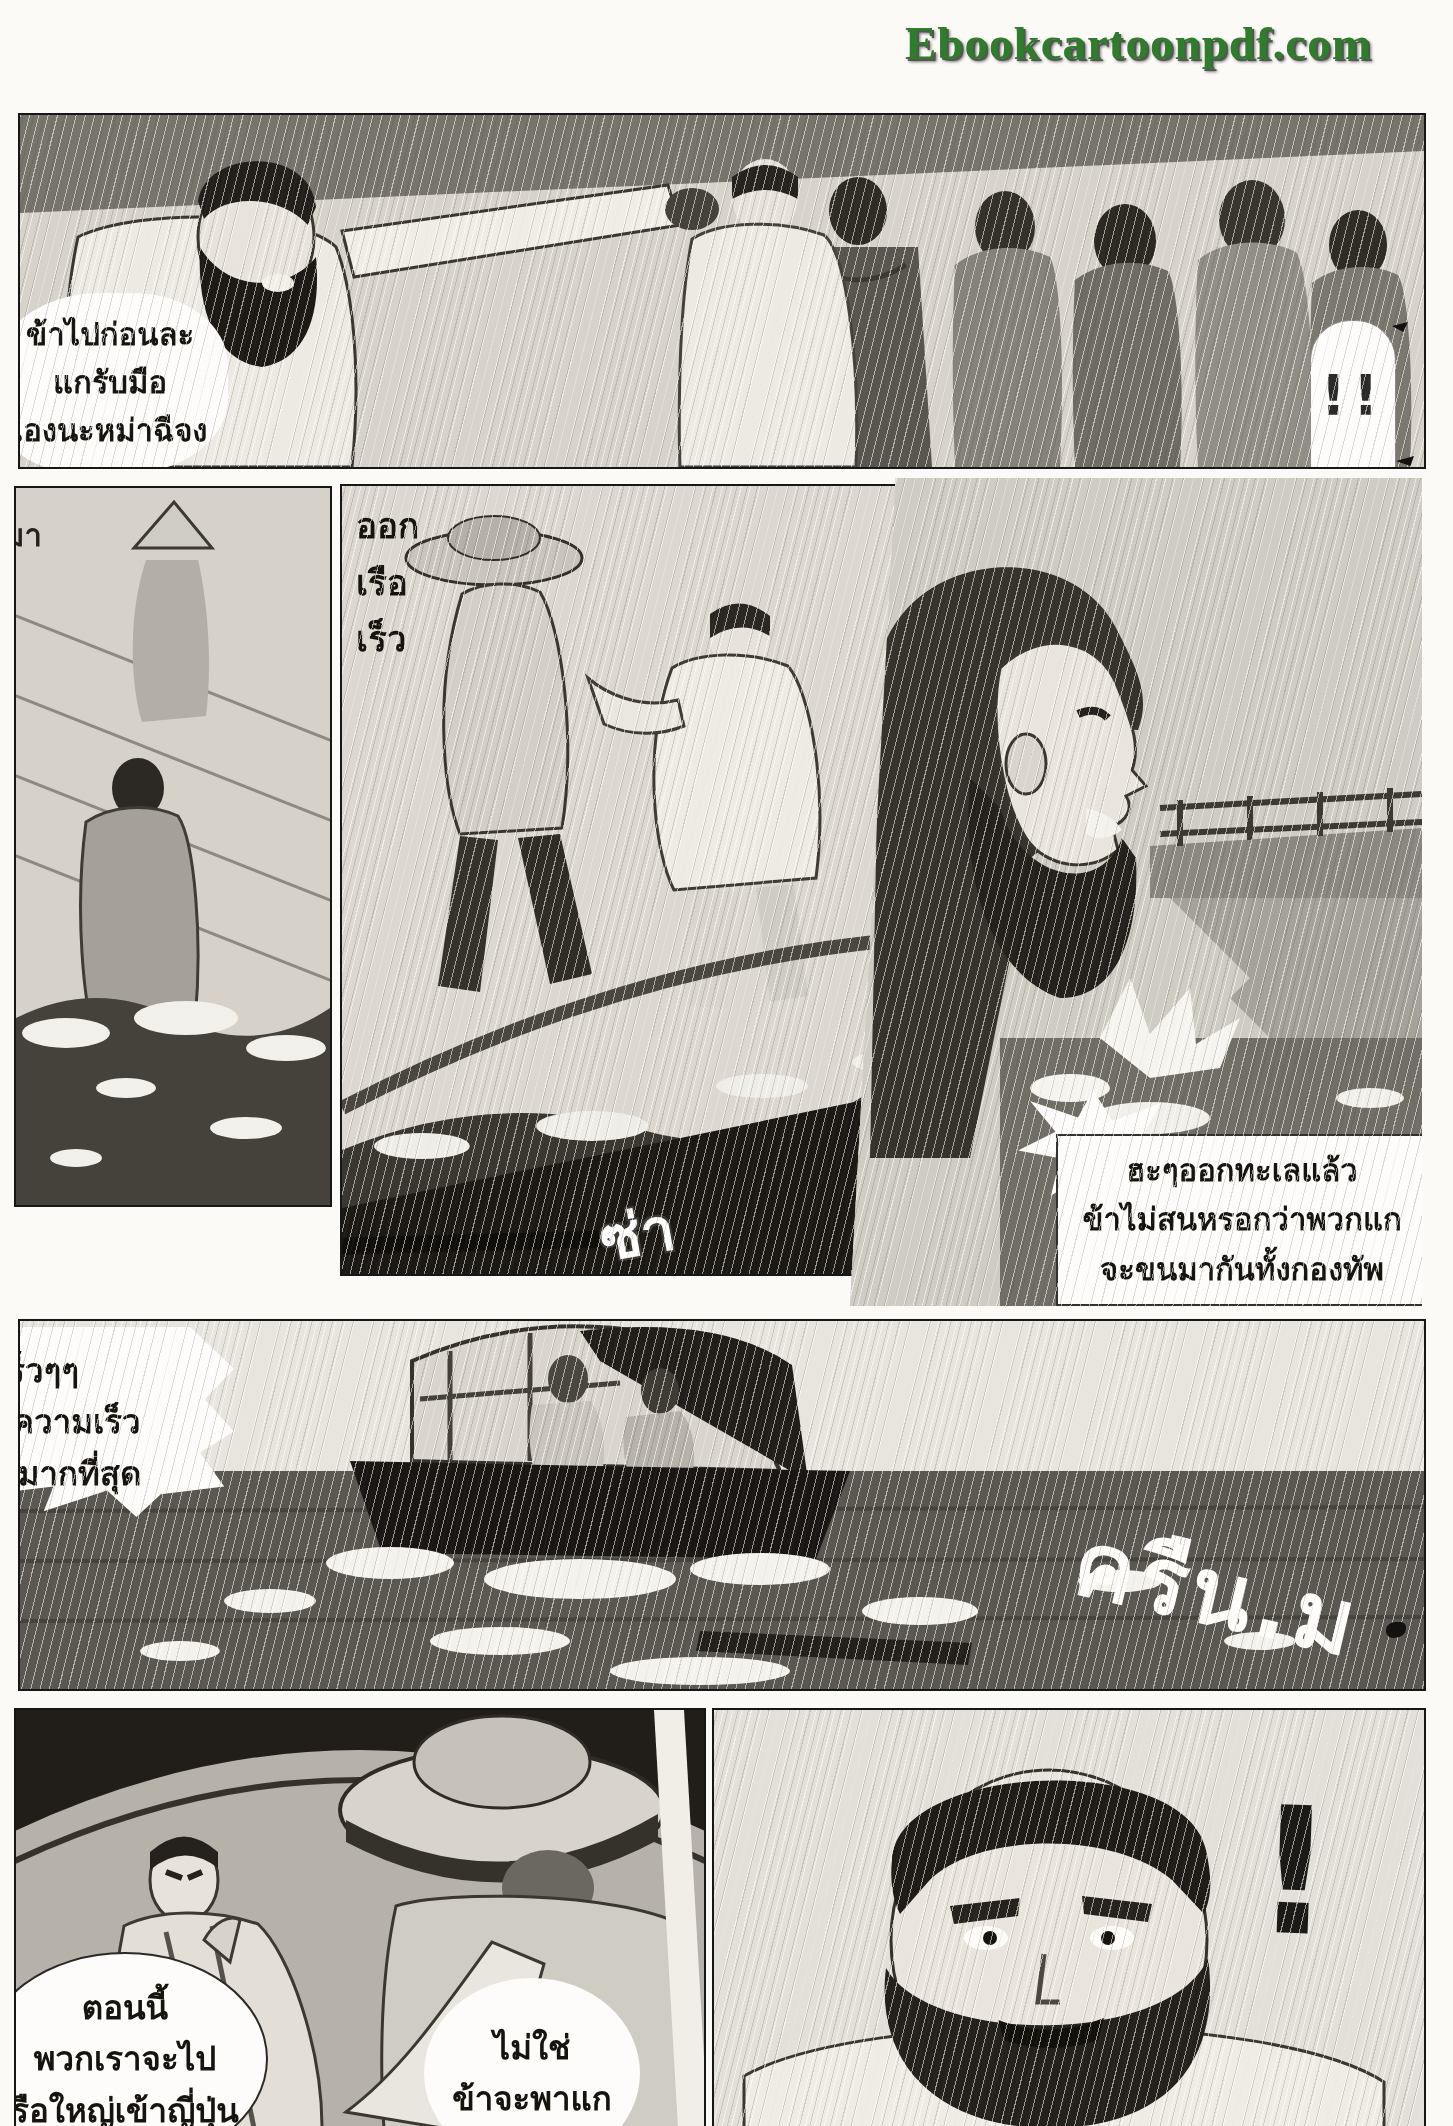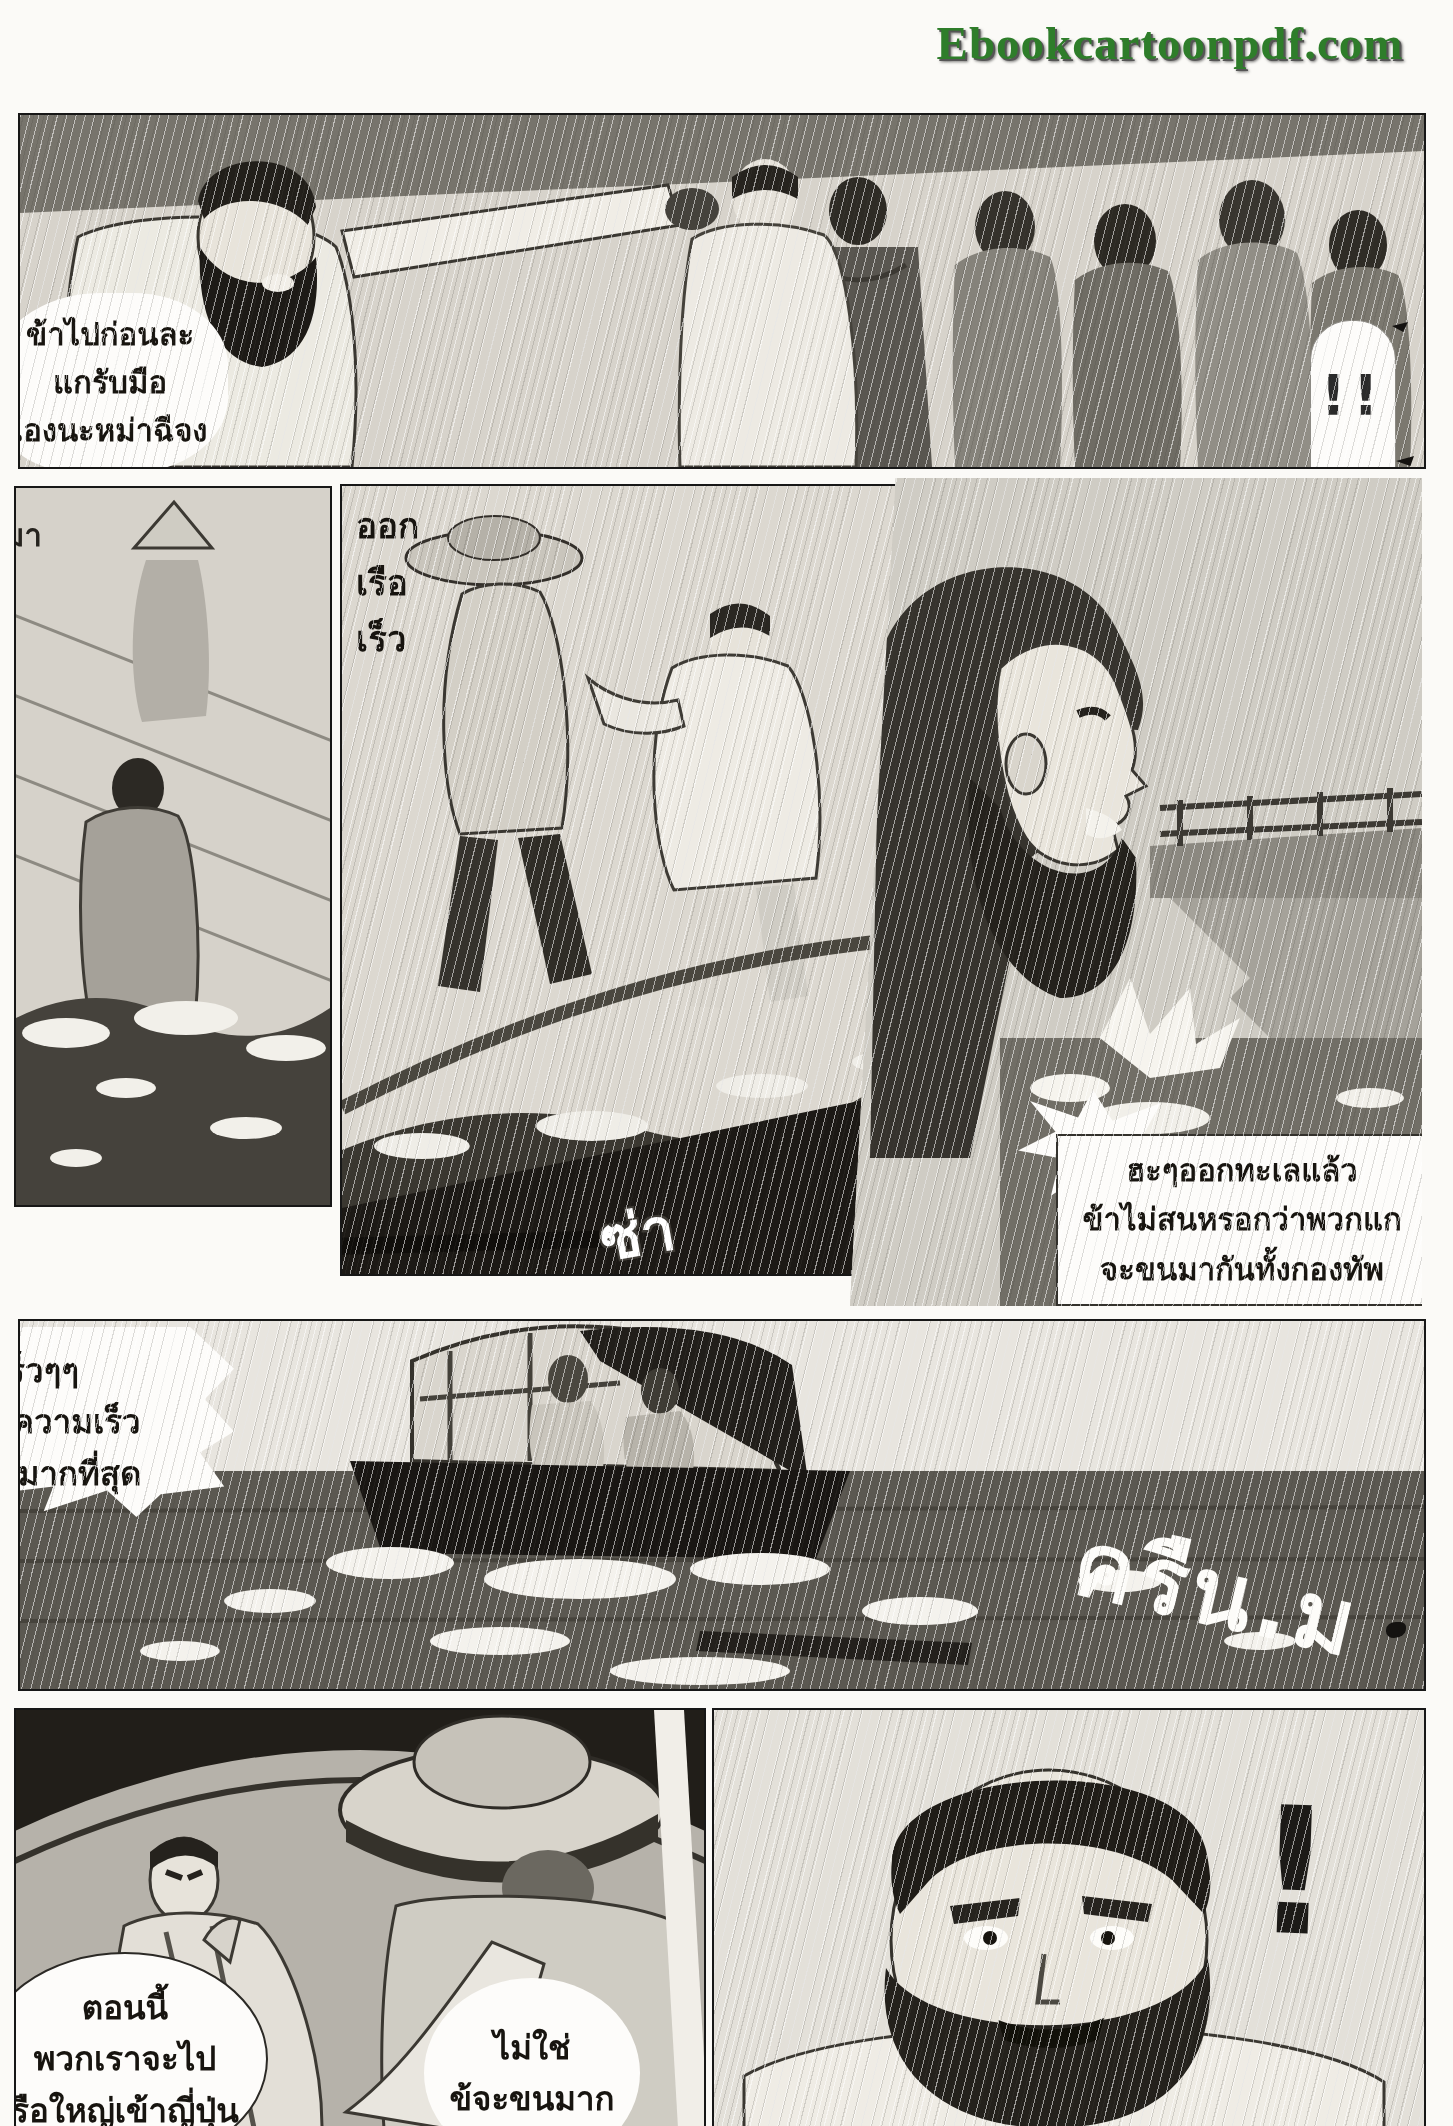--- a/index.html
+++ b/index.html
@@ -1,19 +1,19 @@
 <!DOCTYPE html>
 <html><head>
 <meta charset="utf-8">
 <style>
   html,body{margin:0;padding:0;background:#e9e7e2;}
   .page{position:relative;width:1453px;height:2126px;background:#fbfaf7;overflow:hidden;
         font-family:"Liberation Sans",sans-serif;color:#1a1a1a;}
   
-  .watermark{position:absolute;top:16px;left:905px;width:530px;text-align:center;
+  .watermark{position:absolute;top:16px;left:905px;width:530px;
     font-family:"Liberation Serif",serif;font-weight:700;font-size:47px;letter-spacing:1px;
     color:#2e7d2a;text-shadow:2px 2px 0 #555, 3px 3px 3px rgba(0,0,0,.55);}
   
   .panel{position:absolute;border:2px solid #171717;background:#dcd8d0;overflow:hidden;}
   .panel svg{position:absolute;inset:0;display:block;}
   .rain::after{content:"";position:absolute;inset:0;pointer-events:none;
     background-image:repeating-linear-gradient(104deg, rgba(255,255,255,.55) 0 1px, transparent 1px 9px),
                      repeating-linear-gradient(104deg, rgba(70,68,62,.18) 3px 4px, transparent 4px 13px);}
   .hatch::before{content:"";position:absolute;inset:0;pointer-events:none;
     background-image:repeating-linear-gradient(113deg, rgba(82,80,74,.20) 0 1px, transparent 1px 5px);}
@@ -285,21 +285,21 @@
       <path d="M476,232 C424,304 384,362 330,402 L426,418 C478,372 516,304 528,254 Z" fill="#e9e6df" stroke="#3b3832" stroke-width="3"></path>
       <polygon points="638,0 668,0 692,418 662,418" fill="#f1eee8"></polygon>
     </svg>
     <div class="bubble b-ell-left th">
       <div>ตอนนี้</div>
       <div>พวกเราจะไป</div>
       <div>รือใหญ่เข้าญี่ปุ่น</div>
     </div>
     <div class="bubble b-ell-right th">
       <div>ไม่ใช่</div>
-      <div>ข้จะขนมาก</div>
+      <div>ข้าจะพาแก</div>
     </div>
   </div>
 
   <div class="panel p-face rain hatch">
     <svg viewBox="0 0 710 418">
       <rect width="710" height="418" fill="#e3e0d9"></rect>
       <path d="M30,418 L30,366 C150,298 560,300 670,372 L670,418 Z" fill="#efece5" stroke="#3a3731" stroke-width="3"></path>
       <ellipse cx="335" cy="230" rx="158" ry="170" fill="#e9e5dc" stroke="#35322c" stroke-width="3"></ellipse>
       <path d="M178,150 C182,52 470,40 492,140 C498,168 498,186 490,204 L458,170 C400,120 260,122 214,172 L186,204 C178,188 176,168 178,150 Z" fill="#1f1c17"></path>
       <path d="M236,196 L306,188 L304,206 L240,214 Z" fill="#26231e"></path>

